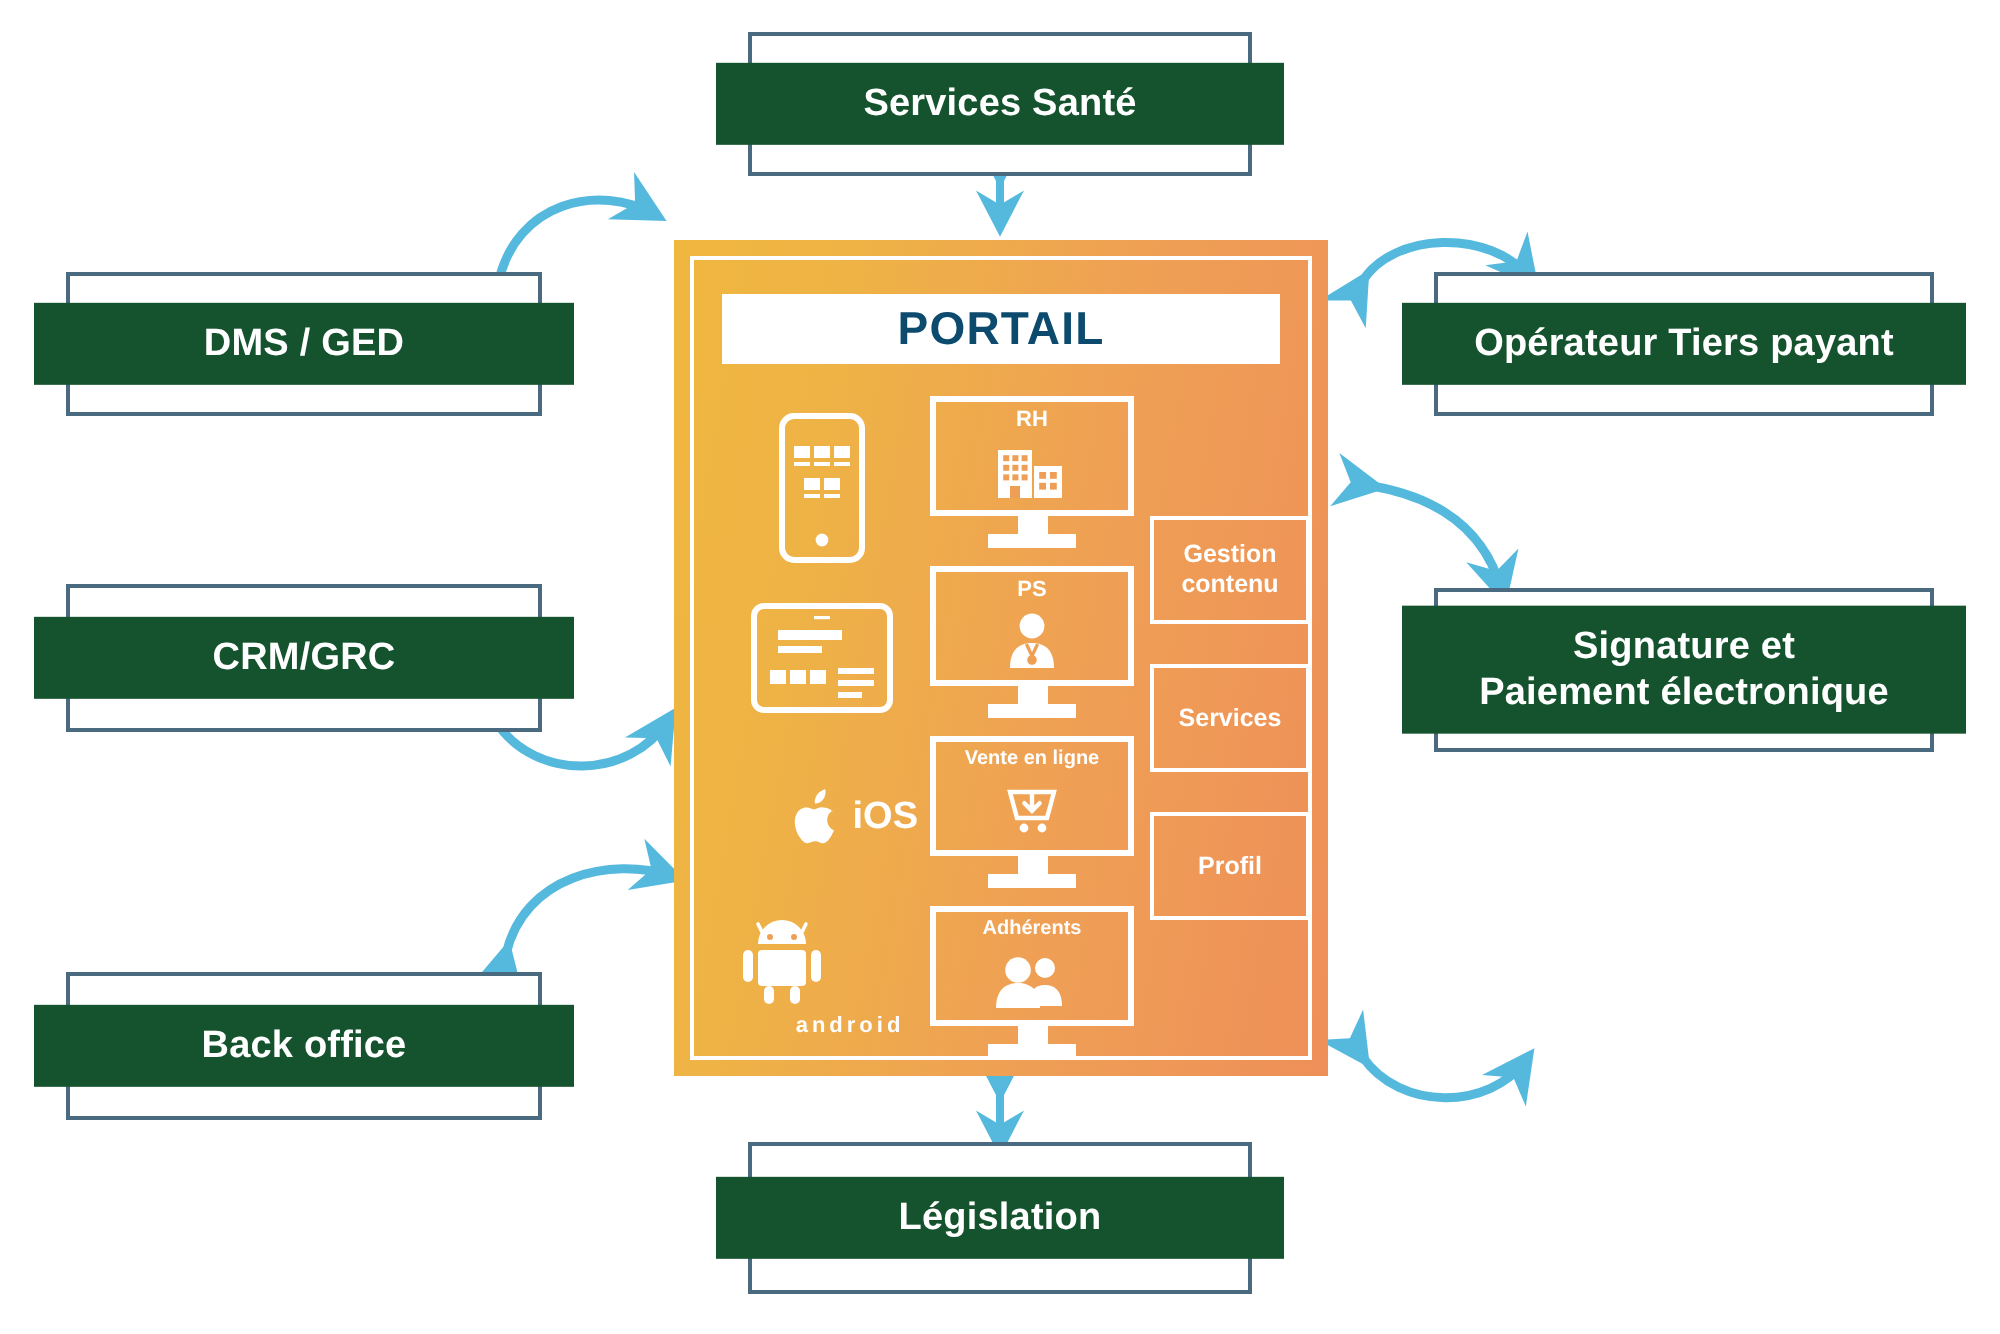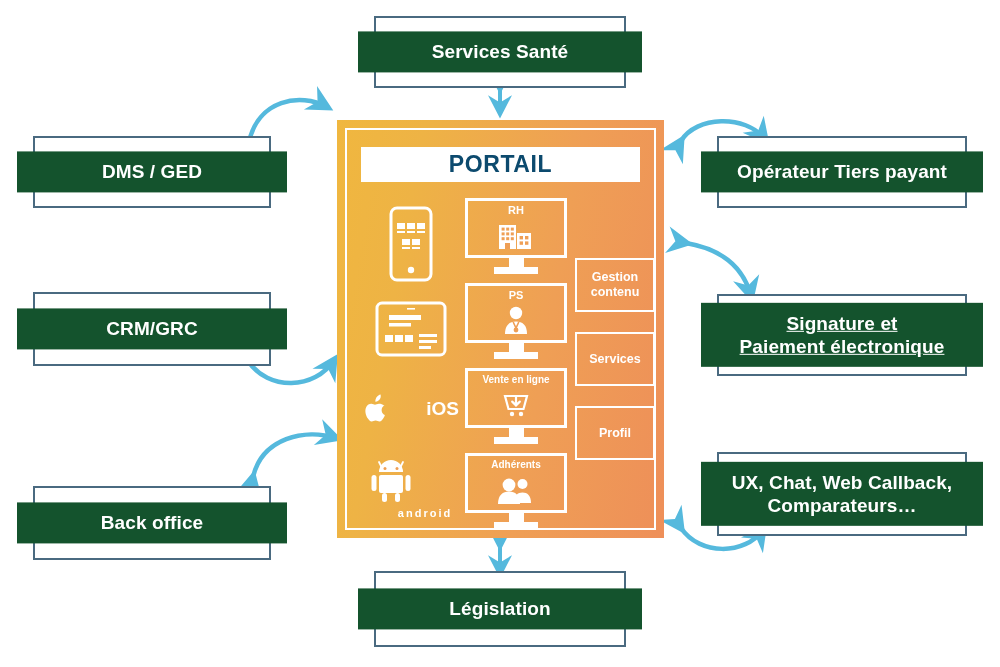--- a/index.html
+++ b/index.html
@@ -153,21 +153,21 @@
     width: 100%;
   }
   .monitor-neck {
     width: 15px; height: 9px; background: #ffffff; margin: 0 auto;
   }
   .monitor-base {
     width: 44px; height: 7px; background: #ffffff; margin: 0 auto;
   }
 
   .ios-row {
-    display: flex; align-items: center; justify-content: space-between; gap: 5px;
+    display: flex; align-items: center; justify-content: flex-end; gap: 5px;
     color: #ffffff; font-weight: bold; font-size: 19px;
   }
   .android-wrap { text-align: center; color: #ffffff; }
   .android-word {
     font-size: 11px; letter-spacing: 2px; font-weight: bold; margin-top: 3px; margin-left: 28px;
   }
 
   svg { display: block; overflow: visible; }
   .arrow-layer { position: absolute; inset: 0; pointer-events: none; }
 </style>
@@ -234,28 +234,24 @@
 
   <div class="ext-box" style="left:33px; top:486px; width:238px; height:74px;">
     <div class="ext-bar">Back office</div>
   </div>
 
   <div class="ext-box" style="left:717px; top:136px; width:250px; height:72px;">
     <div class="ext-bar">Opérateur Tiers payant</div>
   </div>
 
   <div class="ext-box" style="left:717px; top:294px; width:250px; height:82px;">
-    <div class="ext-bar two-line" style="white-space:pre-line;text-decoration:underline;">Signature et
+    <div class="ext-bar two-line" style="white-space:pre-line;">Signature et
 Paiement électronique</div>
   </div>
 
-  <div class="ext-box" style="left:717px; top:452px; width:250px; height:84px;">
-    <div class="ext-bar two-line" style="white-space:pre-line;">UX, Chat, Web Callback,
-Comparateurs…</div>
-  </div>
 
   <div id="portal">
     <div id="portal-inner">
       <div id="portal-content">
 
         <div id="portal-title">PORTAIL</div>
 
         <div class="p-col" id="col-devices">
 
           <div class="device-slot" style="height:92px;">

